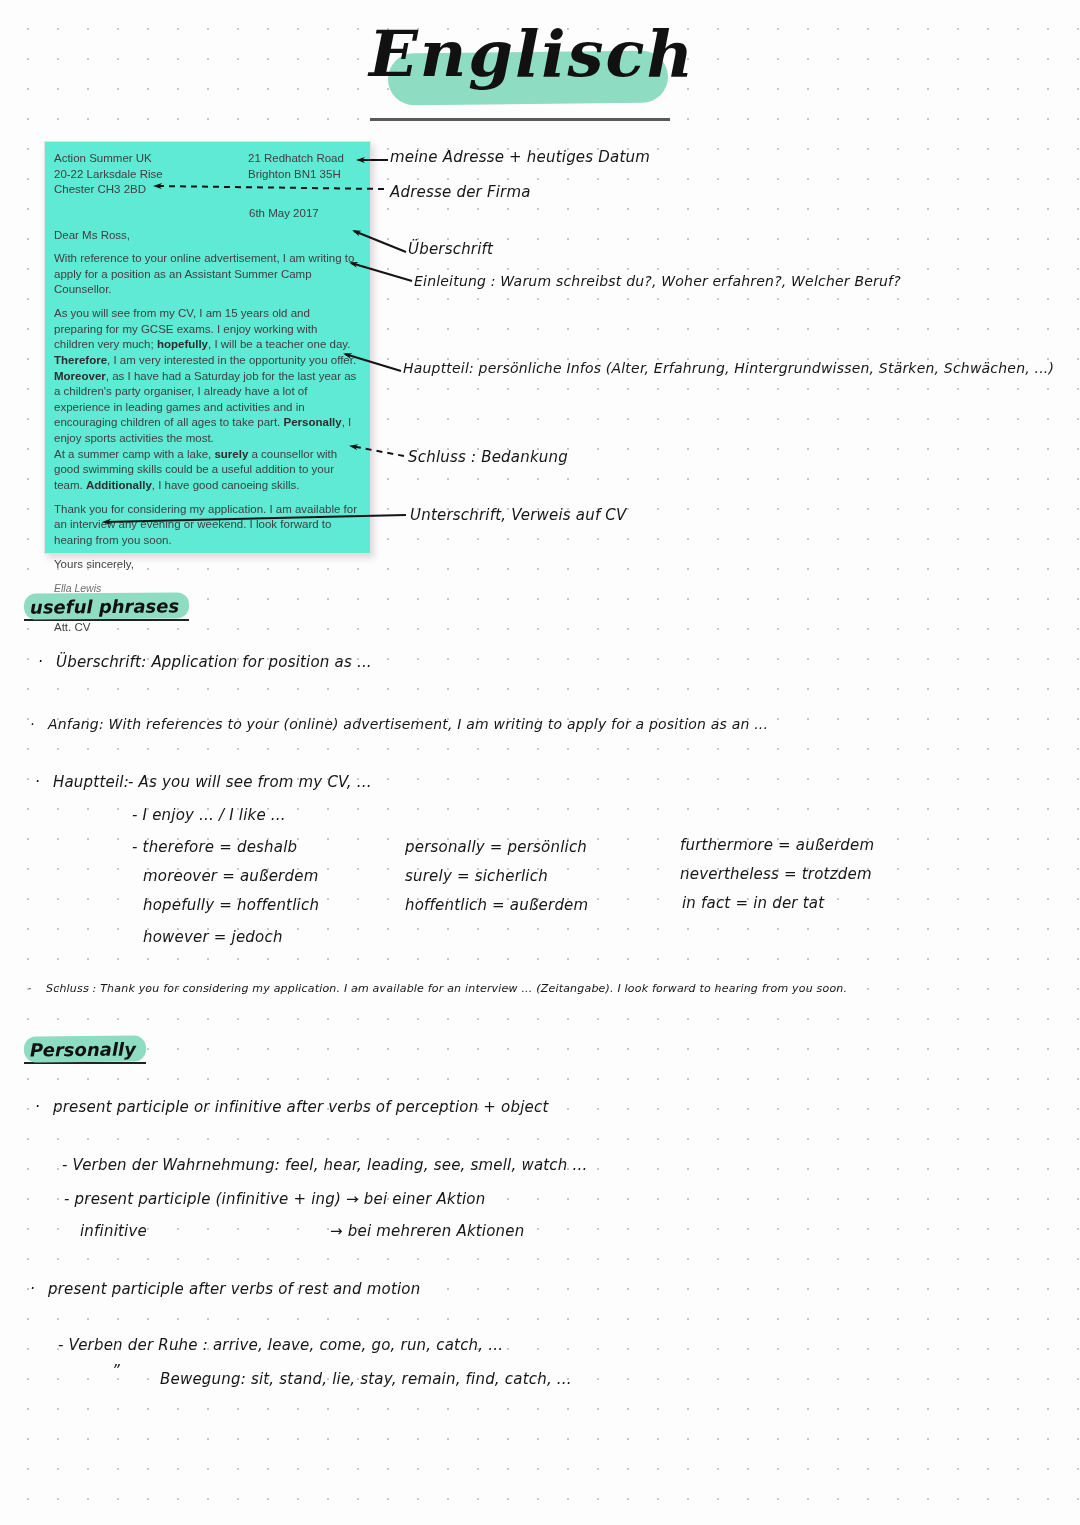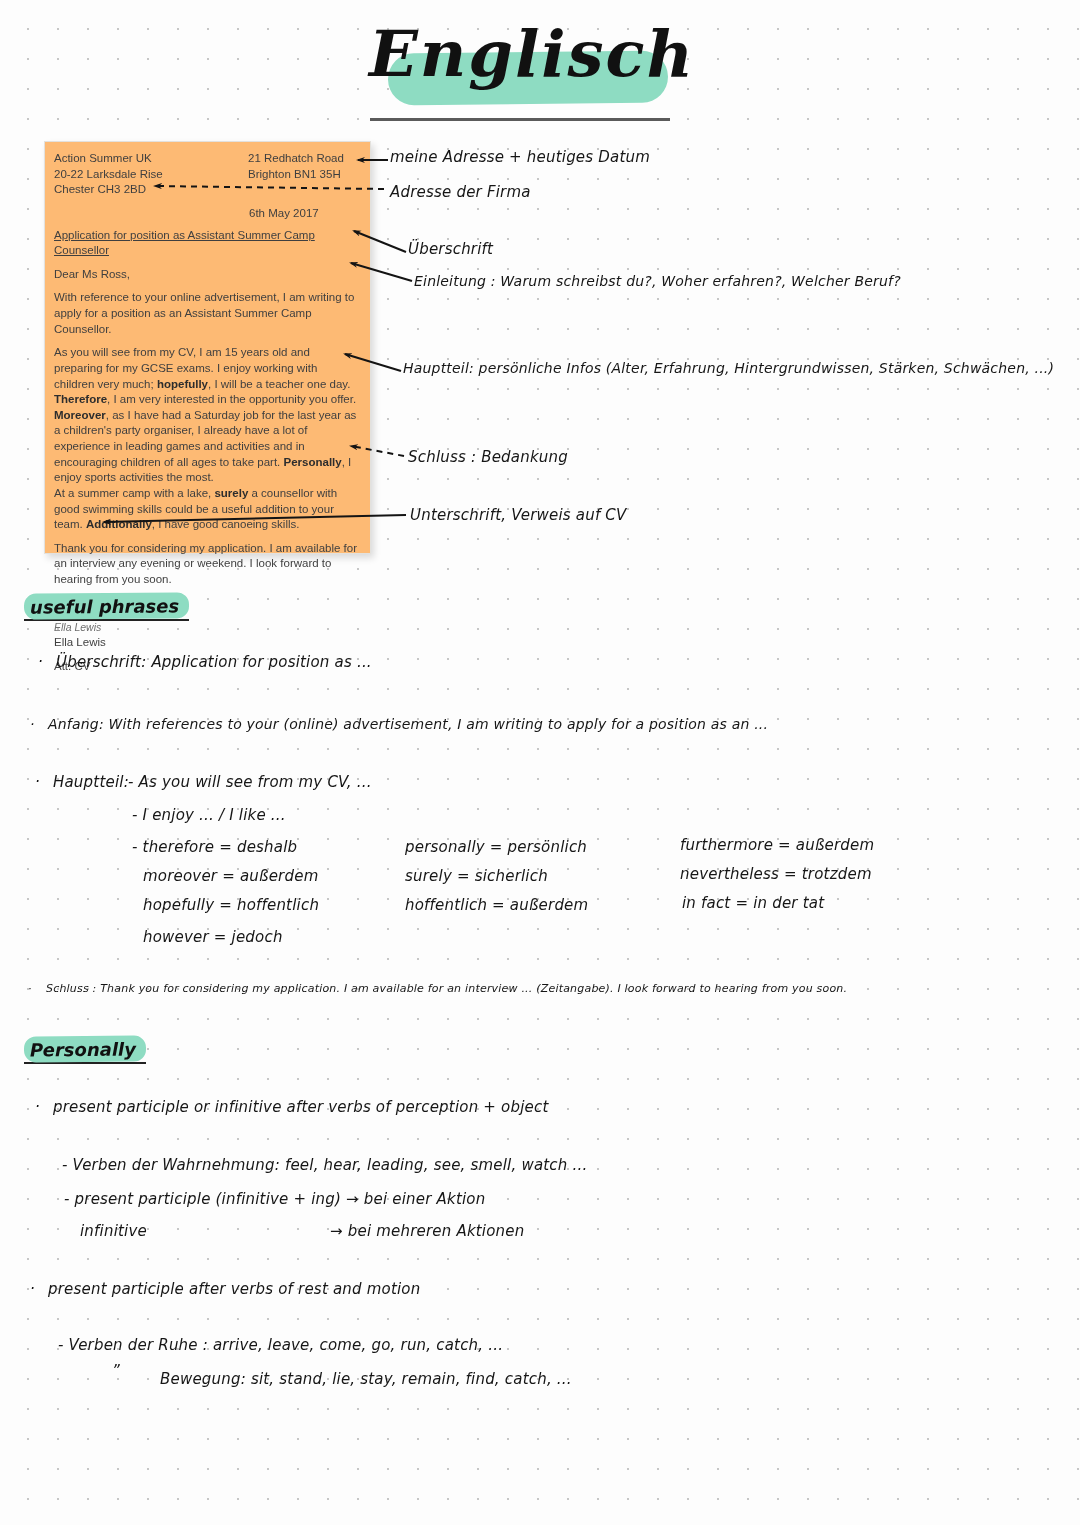--- a/index.html
+++ b/index.html
@@ -11,21 +11,21 @@
     font-family:"Liberation Sans",sans-serif;overflow:hidden;
   }
   .abs{position:absolute;}
   
   .title-wrap{left:352px;top:22px;width:360px;height:110px;text-align:center;}
   .title-hl{position:absolute;left:36px;top:30px;width:280px;height:52px;background:#8edcc2;border-radius:26px;transform:rotate(-0.6deg);}
   .title-text{position:relative;font-family:"DejaVu Serif",serif;font-style:italic;font-weight:bold;font-size:64px;color:#111;letter-spacing:2px;line-height:1.0;}
   .title-underline{position:absolute;left:18px;top:96px;width:300px;height:0;border-bottom:3px solid #5a5a5a;}
   
   .letter{
-    left:44px;top:141px;width:327px;height:413px;background:#fdba74;
+    left:44px;top:141px;width:327px;height:413px;background:#5eead4;
     box-shadow:3px 4px 7px rgba(0,0,0,0.14);border:1px solid #e3e1dd;
     box-sizing:border-box;padding:9px 10px 6px 9px;
     font-size:11.5px;line-height:1.36;color:#3f3f3f;
   }
   .letter b{color:#2d2d2d;}
   .ltr-head{display:flex;justify-content:space-between;}
   .ltr-head .right{width:112px;}
   .ltr-date{text-align:left;margin:8px 0 6px 0;padding-left:195px;}
   .ltr-subject{text-decoration:underline;margin:2px 0 8px 0;}
   .ltr-p{margin:0 0 8px 0;}
@@ -60,21 +60,20 @@
       <div>Action Summer UK</div>
       <div>20-22 Larksdale Rise</div>
       <div>Chester  CH3 2BD</div>
     </div>
     <div class="right">
       <div>21 Redhatch Road</div>
       <div>Brighton  BN1 35H</div>
     </div>
   </div>
   <div class="ltr-date">6th May 2017</div>
-  <div class="ltr-subject">Application for position as Assistant Summer Camp Counsellor</div>
   <div>Dear Ms Ross,</div>
   <p class="ltr-p" style="margin-top:8px;">With reference to your online advertisement, I am writing to apply for a position as an Assistant Summer Camp Counsellor.</p>
   <p class="ltr-p2"><span>As you will see from my CV, I am 15 years old and preparing for my GCSE exams. I enjoy working with children very much; </span><b>hopefully</b><span>, I will be a teacher one day. </span><b>Therefore</b><span>, I am very interested in the opportunity you offer. </span><b>Moreover</b><span>, as I have had a Saturday job for the last year as a children's party organiser, I already have a lot of experience in leading games and activities and in encouraging children of all ages to take part. </span><b>Personally</b><span>, I enjoy sports activities the most.</span></p>
   <p class="ltr-p2"><span>At a summer camp with a lake, </span><b>surely</b><span> a counsellor with good swimming skills could be a useful addition to your team. </span><b>Additionally</b><span>, I have good canoeing skills.</span></p>
   <p class="ltr-p" style="margin-top:8px;">Thank you for considering my application. I am available for an interview any evening or weekend. I look forward to hearing from you soon.</p>
   <div class="ltr-close">Yours sincerely,</div>
   <div class="ltr-sig">Ella Lewis</div>
   <div>Ella Lewis</div>
   <div class="ltr-att">Att. CV</div>
 </div>

